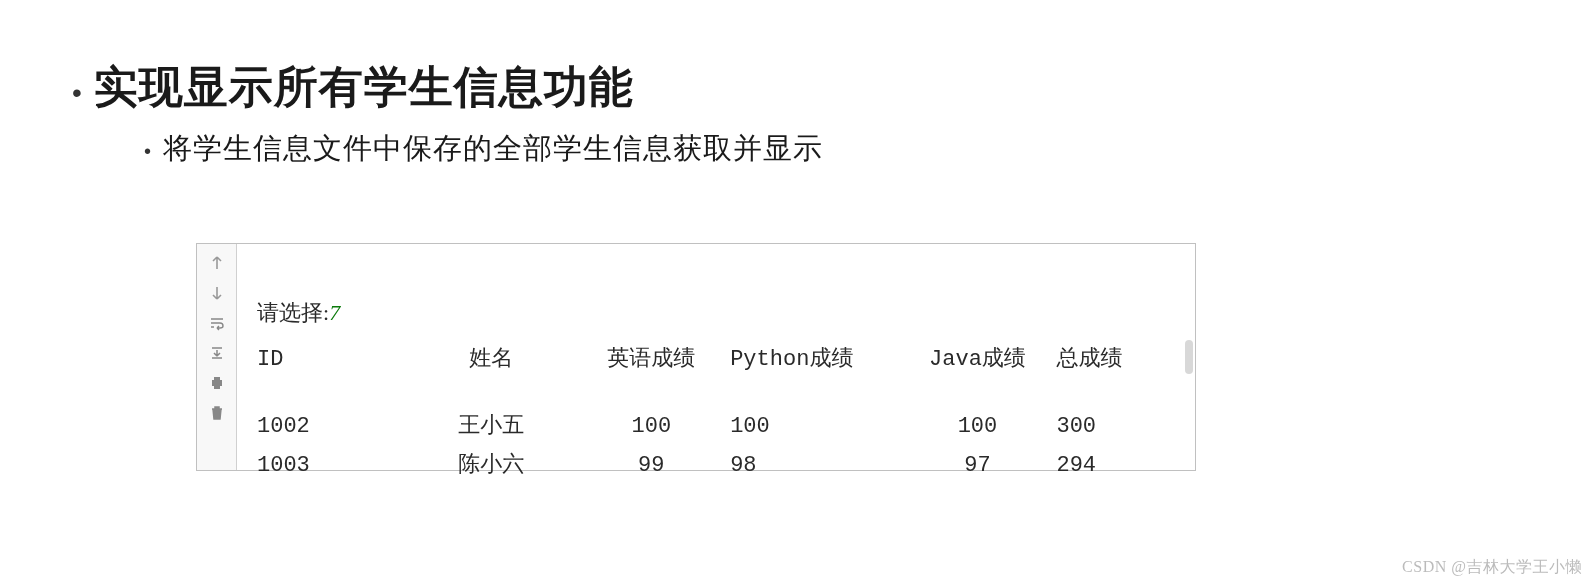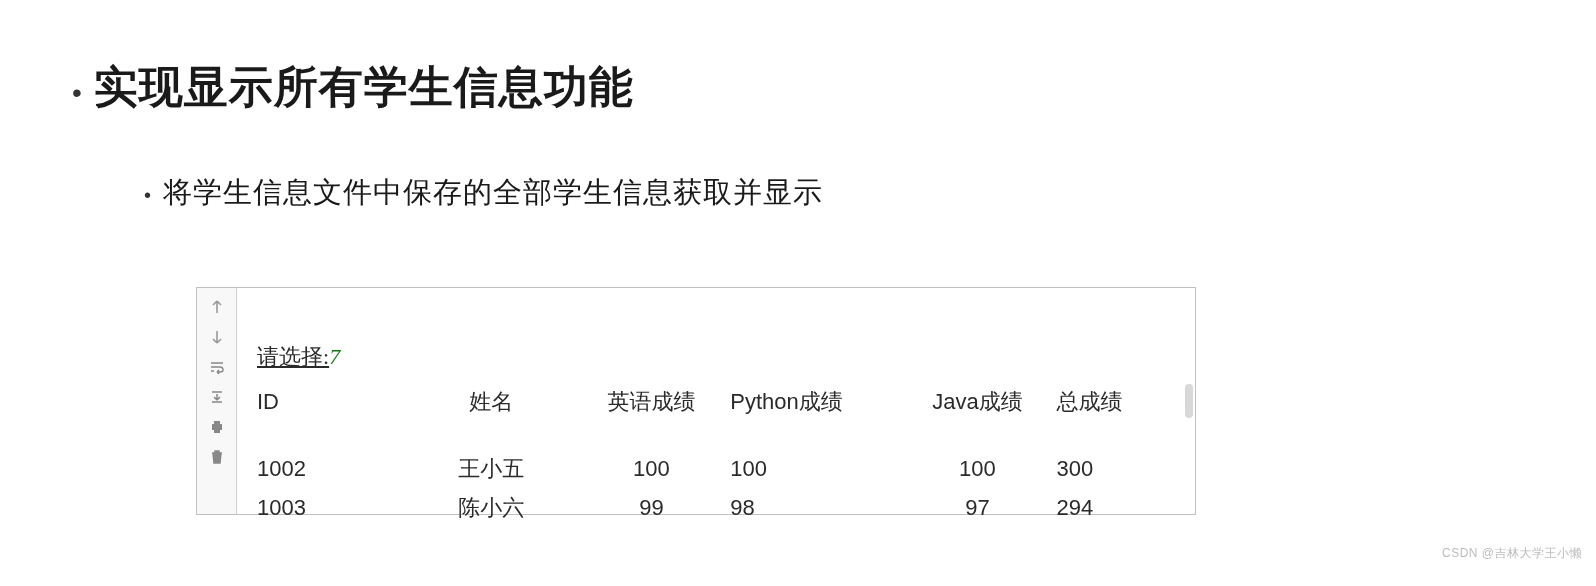--- a/index.html
+++ b/index.html
@@ -46,21 +46,20 @@
       font-size: 20px;
       color: #333;
       line-height: 1;
       margin-right: 4px;
     }
     .heading-sub {
       font-size: 29px;
       font-weight: normal;
       color: #1a1a1a;
       letter-spacing: 1px;
-      margin-top: 44px;
     }
     .terminal-panel {
       margin-top: 74px;
       margin-left: 124px;
       width: 1000px;
       height: 228px;
       border: 1px solid #c0c0c0;
       display: flex;
       position: relative;
     }
@@ -96,50 +95,49 @@
       font-size: 22px;
       color: #2a2a2a;
       position: relative;
     }
     .prompt-line {
       margin-top: 38px;
       margin-bottom: 4px;
     }
     .prompt-label {
       color: #2a2a2a;
-      text-decoration: underline;
     }
     .prompt-input {
       color: #0b7a0b;
       font-style: italic;
     }
     .data-table {
       border-collapse: collapse;
       margin-top: 12px;
-      font-family: Liberation Sans, sans-serif;
+      font-family: Liberation Mono, monospace;
     }
     .data-table td {
       padding: 3px 0;
       vertical-align: baseline;
     }
     .col-id { width: 155px; padding-left: 14px; }
     .col-name { width: 165px; text-align: center; }
     .col-eng { width: 160px; text-align: center; }
     .col-py { width: 170px; text-align: left; }
     .col-java { width: 160px; text-align: center; }
     .col-total { width: 120px; text-align: left; }
     .body-row td { padding-top: 6px; }
     .spacer-row td { height: 28px; }
     .watermark {
       position: absolute;
-      bottom: 24px;
+      bottom: 8px;
       right: 14px;
-      font-size: 12px;
+      font-size: 16px;
       color: rgba(120,120,120,0.5);
-      font-family: Liberation Sans, sans-serif;
+      font-family: Liberation Serif, serif;
       letter-spacing: 0.5px;
     }
     .scrollbar-right {
       position: absolute;
       right: 2px;
       top: 96px;
       width: 8px;
       height: 34px;
       background: #d8d8d8;
       border-radius: 4px;

